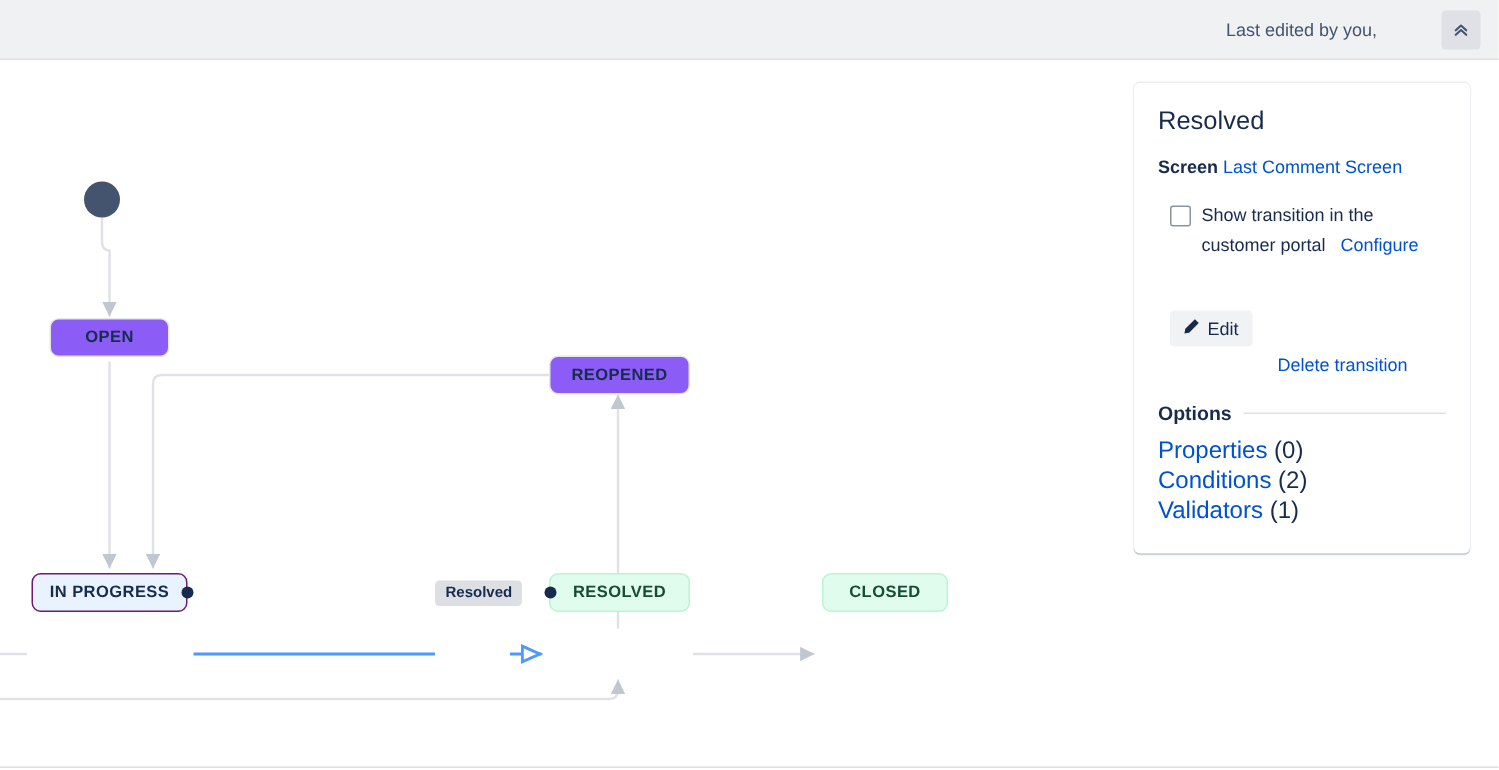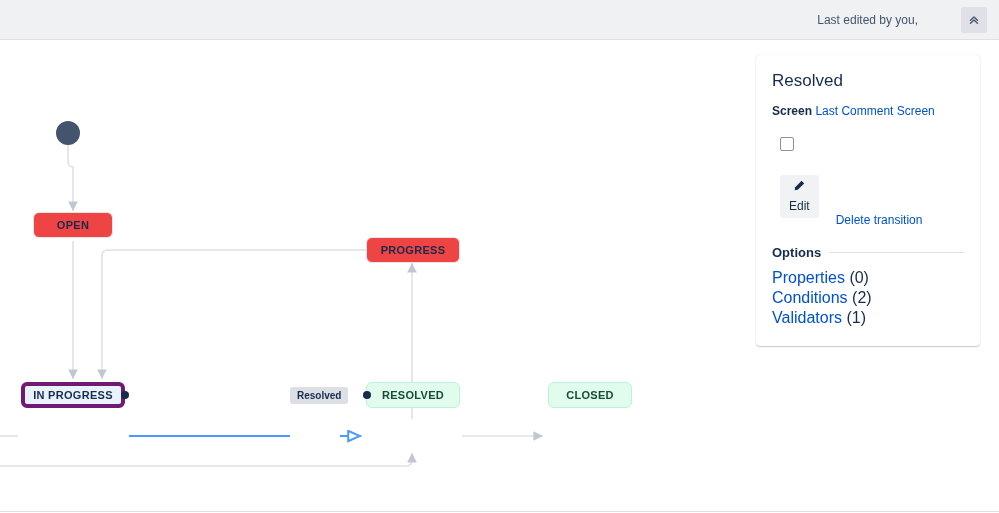--- a/index.html
+++ b/index.html
@@ -78,27 +78,27 @@
     align-items: center;
     justify-content: center;
     font-size: 11px;
     font-weight: bold;
     letter-spacing: 0.3px;
     height: 26px;
     cursor: pointer;
     white-space: nowrap;
   }
   .node.gray {
-    background: #ef4444;
+    background: #8b5cf6;
     border: 1px solid #E4E6EA;
     color: #172B4D;
   }
   .node.blue {
     background: #E9F2FF;
-    border: 4px solid #701a75;
+    border: 1px solid #701a75;
     color: #172B4D;
   }
   .node.green {
     background: #DFFCEC;
     border: 1px solid #BAF3D7;
     color: #164B35;
   }
   .start-node {
     position: absolute;
     width: 24px;
@@ -194,21 +194,20 @@
     border: none;
     border-radius: 3px;
     font-size: 12px;
     color: #172B4D;
     padding: 5px 9px;
     display: flex;
     align-items: center;
     gap: 5px;
     cursor: pointer;
     font-family: "Liberation Sans", sans-serif;
-    flex-direction: column;
   }
   .delete-link {
     font-size: 12px;
     margin-left: 17px;
     margin-top: 48px;
   }
 
   .options-header {
     display: flex;
     align-items: center;
@@ -274,41 +273,45 @@
 
     <path d="M462,395 L543,395" fill="none" stroke="#DFE1E6" stroke-width="1.6" marker-end="url(#arrow-gray)"></path>
 
     <path d="M129,395 L290,395" fill="none" stroke="#4C9AFF" stroke-width="2"></path>
     <path d="M340,395 L361,395" fill="none" stroke="#4C9AFF" stroke-width="2" marker-end="url(#arrow-blue)"></path>
   </svg>
 
   <div class="start-node" style="left:56px; top:80px;"></div>
 
   <div class="node gray" style="left:33px;  top:171px; width:80px;">OPEN</div>
-  <div class="node gray" style="left:366px; top:196px; width:94px;">PROGRESS</div>
+  <div class="node gray" style="left:366px; top:196px; width:94px;">REOPENED</div>
   <div class="node blue" style="left:21px;  top:341px; width:104px;">IN PROGRESS</div>
   <div class="node green" style="left:366px; top:341px; width:94px;">RESOLVED</div>
   <div class="node green" style="left:548px; top:341px; width:84px;">CLOSED</div>
 
   <div class="handle-dot" style="left:121px; top:350px;"></div>
   <div class="handle-dot" style="left:363px; top:350px;"></div>
 
   <div class="edge-label" style="left:290px; top:346px;">Resolved</div>
 </div>
 
 <div class="panel">
   <div class="panel-title">Resolved</div>
 
   <div class="panel-screen-row">
     <span class="panel-screen-label">Screen</span>
     <a class="link">Last Comment Screen</a>
   </div>
 
   <div class="checkbox-row">
     <span class="cb"></span>
+    <span class="checkbox-text">
+      <span>Show transition in the customer portal</span>
+      &nbsp;&nbsp;<a class="link">Configure</a>
+    </span>
   </div>
 
   <div class="btn-row">
     <button class="edit-btn">
       <span>
         <svg width="11" height="11" viewBox="0 0 12 12">
           <path d="M8.3 0.9 L11.1 3.7 L4.1 10.7 L0.7 11.3 L1.3 7.9 Z" fill="#172B4D"></path>
         </svg>
       </span>
       <span>Edit</span>

